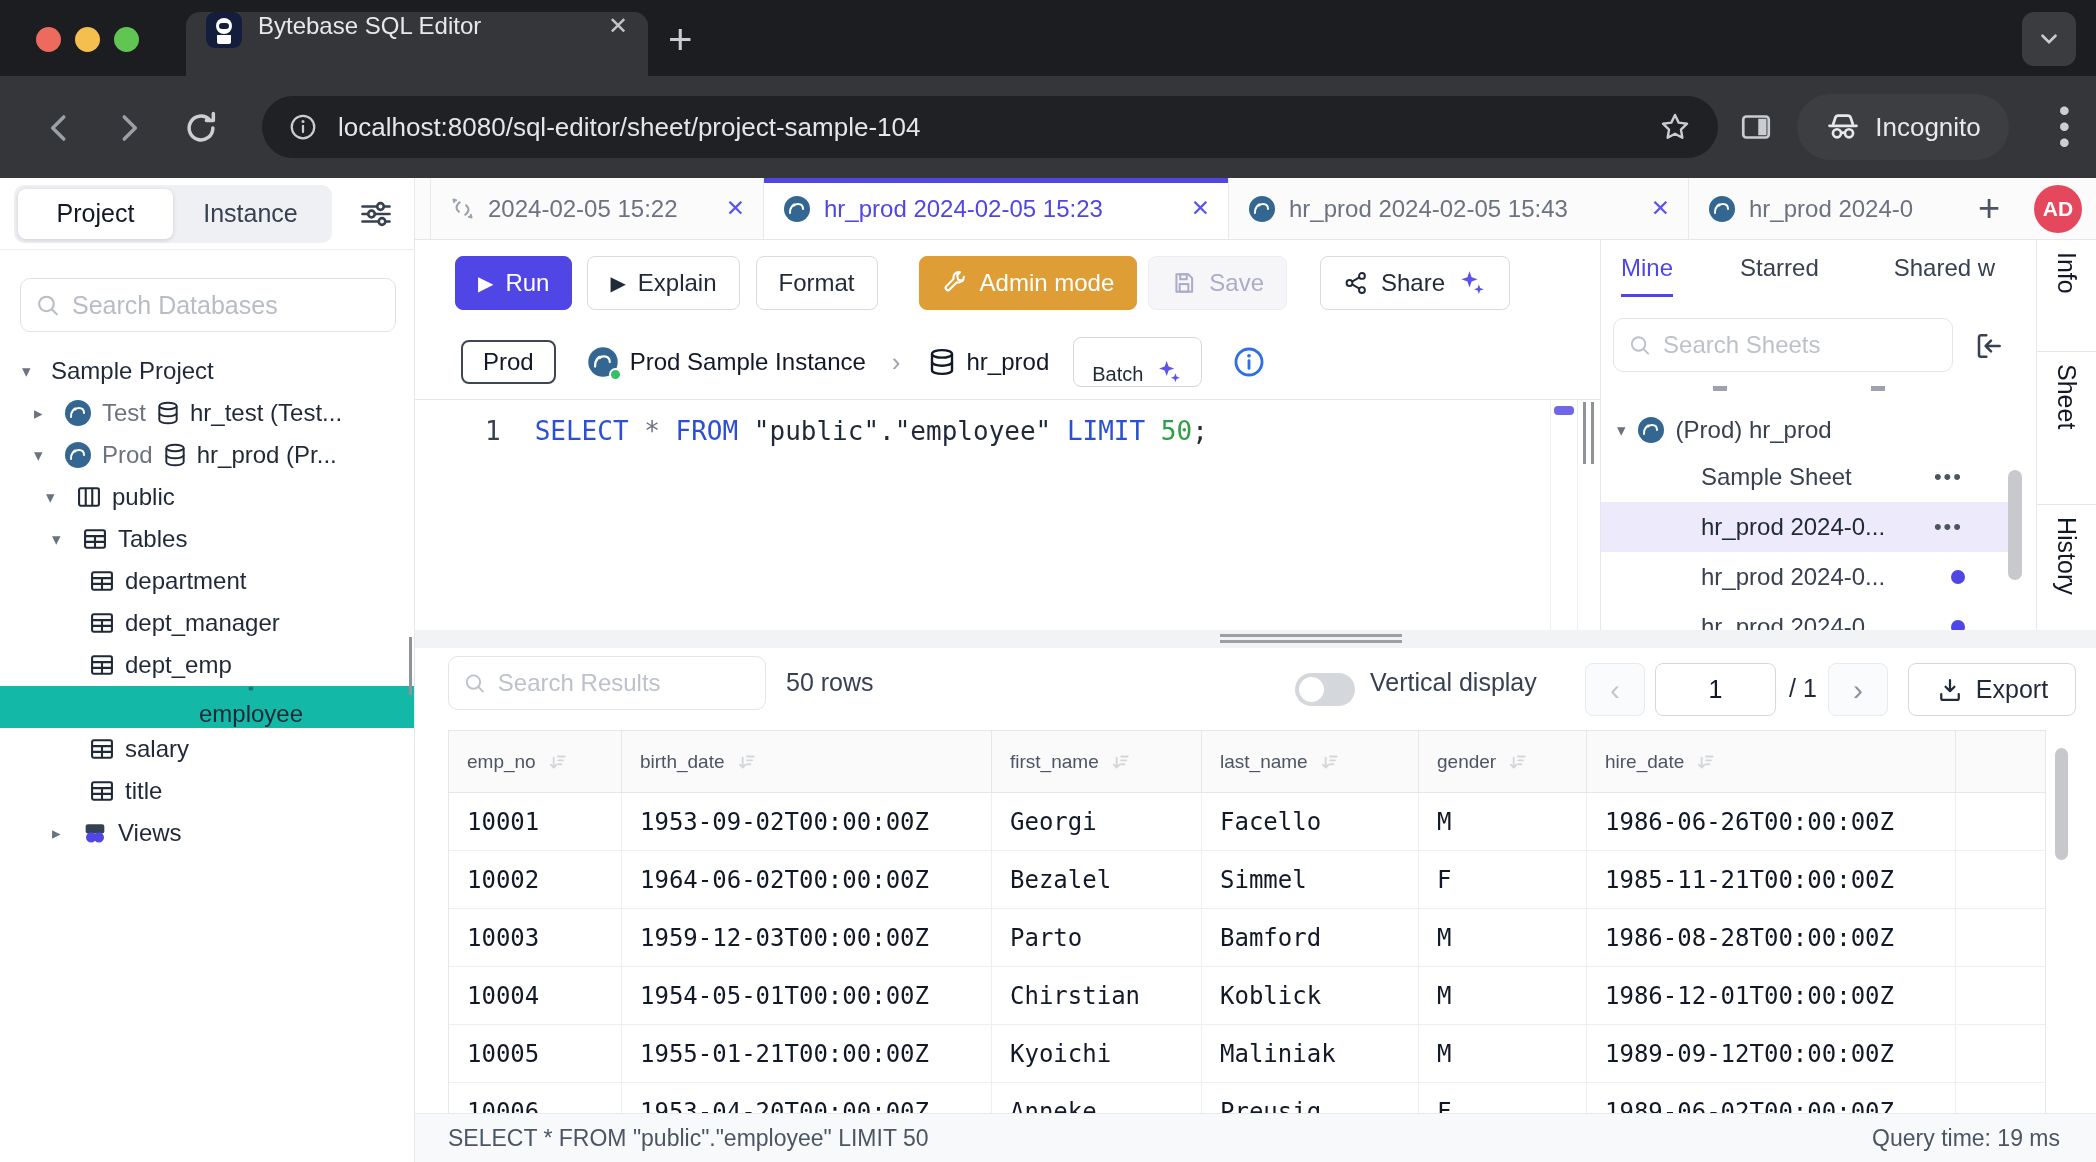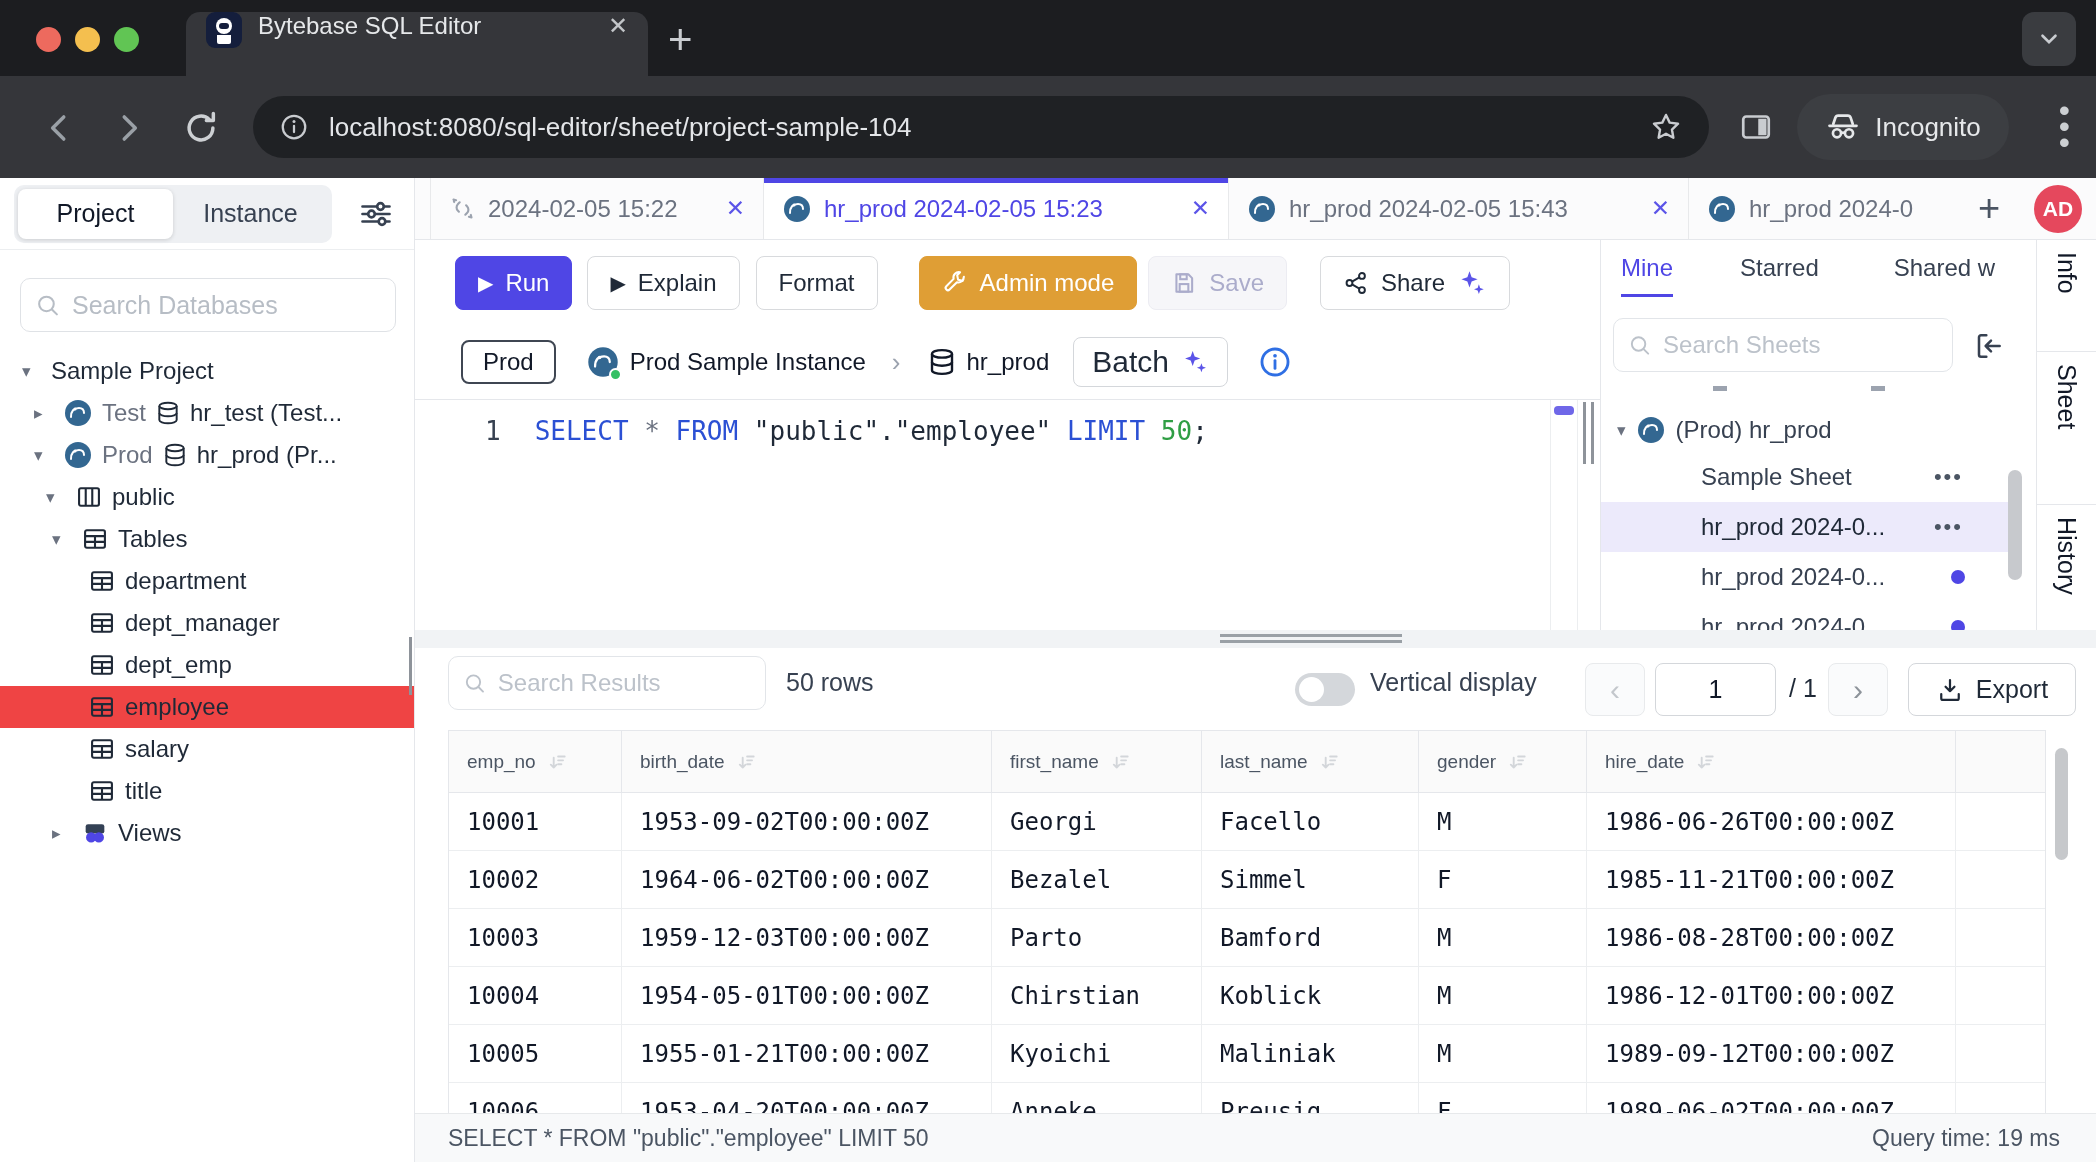--- a/index.html
+++ b/index.html
@@ -10,21 +10,21 @@
   .tabstrip { position:absolute; top:0; left:0; width:100%; height:76px; background:#1c1d20; }
   .windots { position:absolute; left:36px; top:27px; display:flex; gap:14px; }
   .windot { width:25px; height:25px; border-radius:50%; }
   .btab { position:absolute; left:186px; top:12px; width:462px; height:64px; background:#35363a; border-radius:14px 14px 0 0; display:flex; align-items:flex-start; padding:0 20px; gap:16px; }
   .btab-title { font-size:24px; color:#e6e8ea; white-space:nowrap; }
   .btab-close { margin-left:auto; color:#c2c5c8; font-size:24px; }
   .strip-plus { position:absolute; left:668px; top:16px; color:#c9ccd0; font-size:42px; font-weight:300; }
   .win-chevron { position:absolute; right:20px; top:12px; width:54px; height:54px; border-radius:12px; background:#3a3c40; display:flex; align-items:center; justify-content:center; }
   .navbar { position:absolute; top:76px; left:0; width:100%; height:102px; background:#35363a; }
   .navicon { position:absolute; top:33px; }
-  .urlbar { position:absolute; left:253px; top:20px; width:1456px; height:62px; border-radius:31px; background:#1f2124; display:flex; align-items:center; padding:0 26px; gap:20px; }
+  .urlbar { position:absolute; left:262px; top:20px; width:1456px; height:62px; border-radius:31px; background:#1f2124; display:flex; align-items:center; padding:0 26px; gap:20px; }
   .url-text { font-size:26px; color:#e4e6e9; white-space:nowrap; }
   .incog { position:absolute; left:1797px; top:18px; width:212px; height:66px; border-radius:33px; background:#3c3e42; display:flex; align-items:center; justify-content:center; gap:14px; color:#e6e8ea; font-size:26px; }
   .navdots { position:absolute; right:26px; top:26px; color:#cdd0d3; font-size:32px; letter-spacing:0; line-height:16px; text-align:center; }
 
   
   .app { position:absolute; top:178px; left:0; width:2096px; height:984px; background:#fff; }
 
   
   .sidebar { position:absolute; left:0; top:0; width:415px; height:984px; background:#fff; border-right:1px solid #e5e7eb; }
   .sideheader { position:absolute; top:0; left:0; width:100%; height:72px; border-bottom:1px solid #eceef0; display:flex; align-items:center; padding-left:14px; }
@@ -32,21 +32,21 @@
   .seg { flex:1; display:flex; align-items:center; justify-content:center; font-size:25px; color:#374151; border-radius:8px; }
   .seg.active { background:#fff; box-shadow:0 1px 4px rgba(0,0,0,.15); color:#111827; }
   .sideheader .filter-ic { margin-left:26px; }
   .sidesearch { position:absolute; top:100px; left:20px; width:376px; height:54px; border:1px solid #dfe2e6; border-radius:10px; display:flex; align-items:center; padding:0 14px; gap:12px; }
   .sidesearch input { border:none; outline:none; width:100%; font-size:25px; color:#374151; font-family:inherit; }
   .sidesearch input::placeholder { color:#b7bdc5; }
   .tree { position:absolute; top:172px; left:0; width:100%; }
   .trow { display:flex; align-items:center; height:42px; font-size:24px; color:#1f2937; white-space:nowrap; overflow:hidden; gap:9px; }
   .trow .caret { color:#6b7280; font-size:17px; width:20px; flex:none; }
   .trow .env { color:#6b7280; }
-  .trow.sel { background:#ef4444; }
+  .trow.sel { background:#14b8a6;flex-direction:column; }
   .r-project { padding-left:22px; }
   .r-env { padding-left:34px; }
   .r-schema { padding-left:46px; }
   .r-tables, .r-views { padding-left:52px; }
   .r-table { padding-left:88px; }
   .side-handle { position:absolute; left:409px; top:459px; width:11px; height:58px; border-left:3px solid #8e939a; border-right:3px solid #8e939a; background:transparent; }
 
   
   .main { position:absolute; left:415px; top:0; width:1681px; height:984px; }
 
@@ -69,21 +69,21 @@
   .btn-admin { background:#df9e35; border-color:#df9e35; color:#fff; margin-right:11px; }
   .btn-save { background:#f6f6f9; border-color:#ececf2; color:#abaccb; margin-right:33px; }
   .play { font-size:20px; }
 
   
   .crumbs { position:absolute; top:147px; left:0; width:100%; height:75px; background:#fff; border-bottom:1px solid #e5e7eb; display:flex; align-items:center; padding-left:46px; font-size:24px; color:#111827; }
   .env-chip { border:2.5px solid #3f4652; border-radius:8px; height:44px; padding:0 20px; display:flex; align-items:center; font-size:24px; margin-right:30px; }
   .pgwrap { position:relative; width:34px; height:34px; margin-right:10px; }
   .pgdot { position:absolute; right:-2px; bottom:-2px; width:13px; height:13px; border-radius:50%; background:#35c065; border:2px solid #fff; }
   .crumb-sep { color:#9ca3af; font-size:26px; margin:0 26px; }
-  .batch-btn { border:1px solid #d4d7db; border-radius:8px; height:50px; display:flex; align-items:center; gap:12px; padding:0 18px; margin-left:24px; font-size:30px; color:#1f2937; }
+  .batch-btn { border:1px solid #d4d7db; border-radius:8px; height:50px; display:flex; align-items:flex-end; gap:12px; padding:0 18px; margin-left:24px; font-size:20px; color:#1f2937; }
   .info-ic { margin-left:30px; }
 
   
   .editor { position:absolute; top:222px; left:0; width:100%; height:230px; background:#fff; }
   .codeline { position:absolute; top:16px; left:70px; display:flex; gap:34px; font-family:"DejaVu Sans Mono", monospace; font-size:26px; }
   .lineno { color:#374151; }
   .kw { color:#2b50d4; } .op { color:#6b7280; } .ident { color:#1f2937; } .num { color:#2f9e44; } .semi { color:#1f2937; }
   .escroll { position:absolute; top:0; bottom:0; left:1135px; width:28px; border-left:1px solid #eceef0; border-right:1px solid #eceef0; }
   .escroll .thumb { position:absolute; top:6px; left:3px; right:3px; height:9px; border-radius:4px; background:#6f67e8; }
   .ehandle { position:absolute; top:2px; left:1168px; width:11px; height:62px; border-left:3px solid #8e939a; border-right:3px solid #8e939a; }

